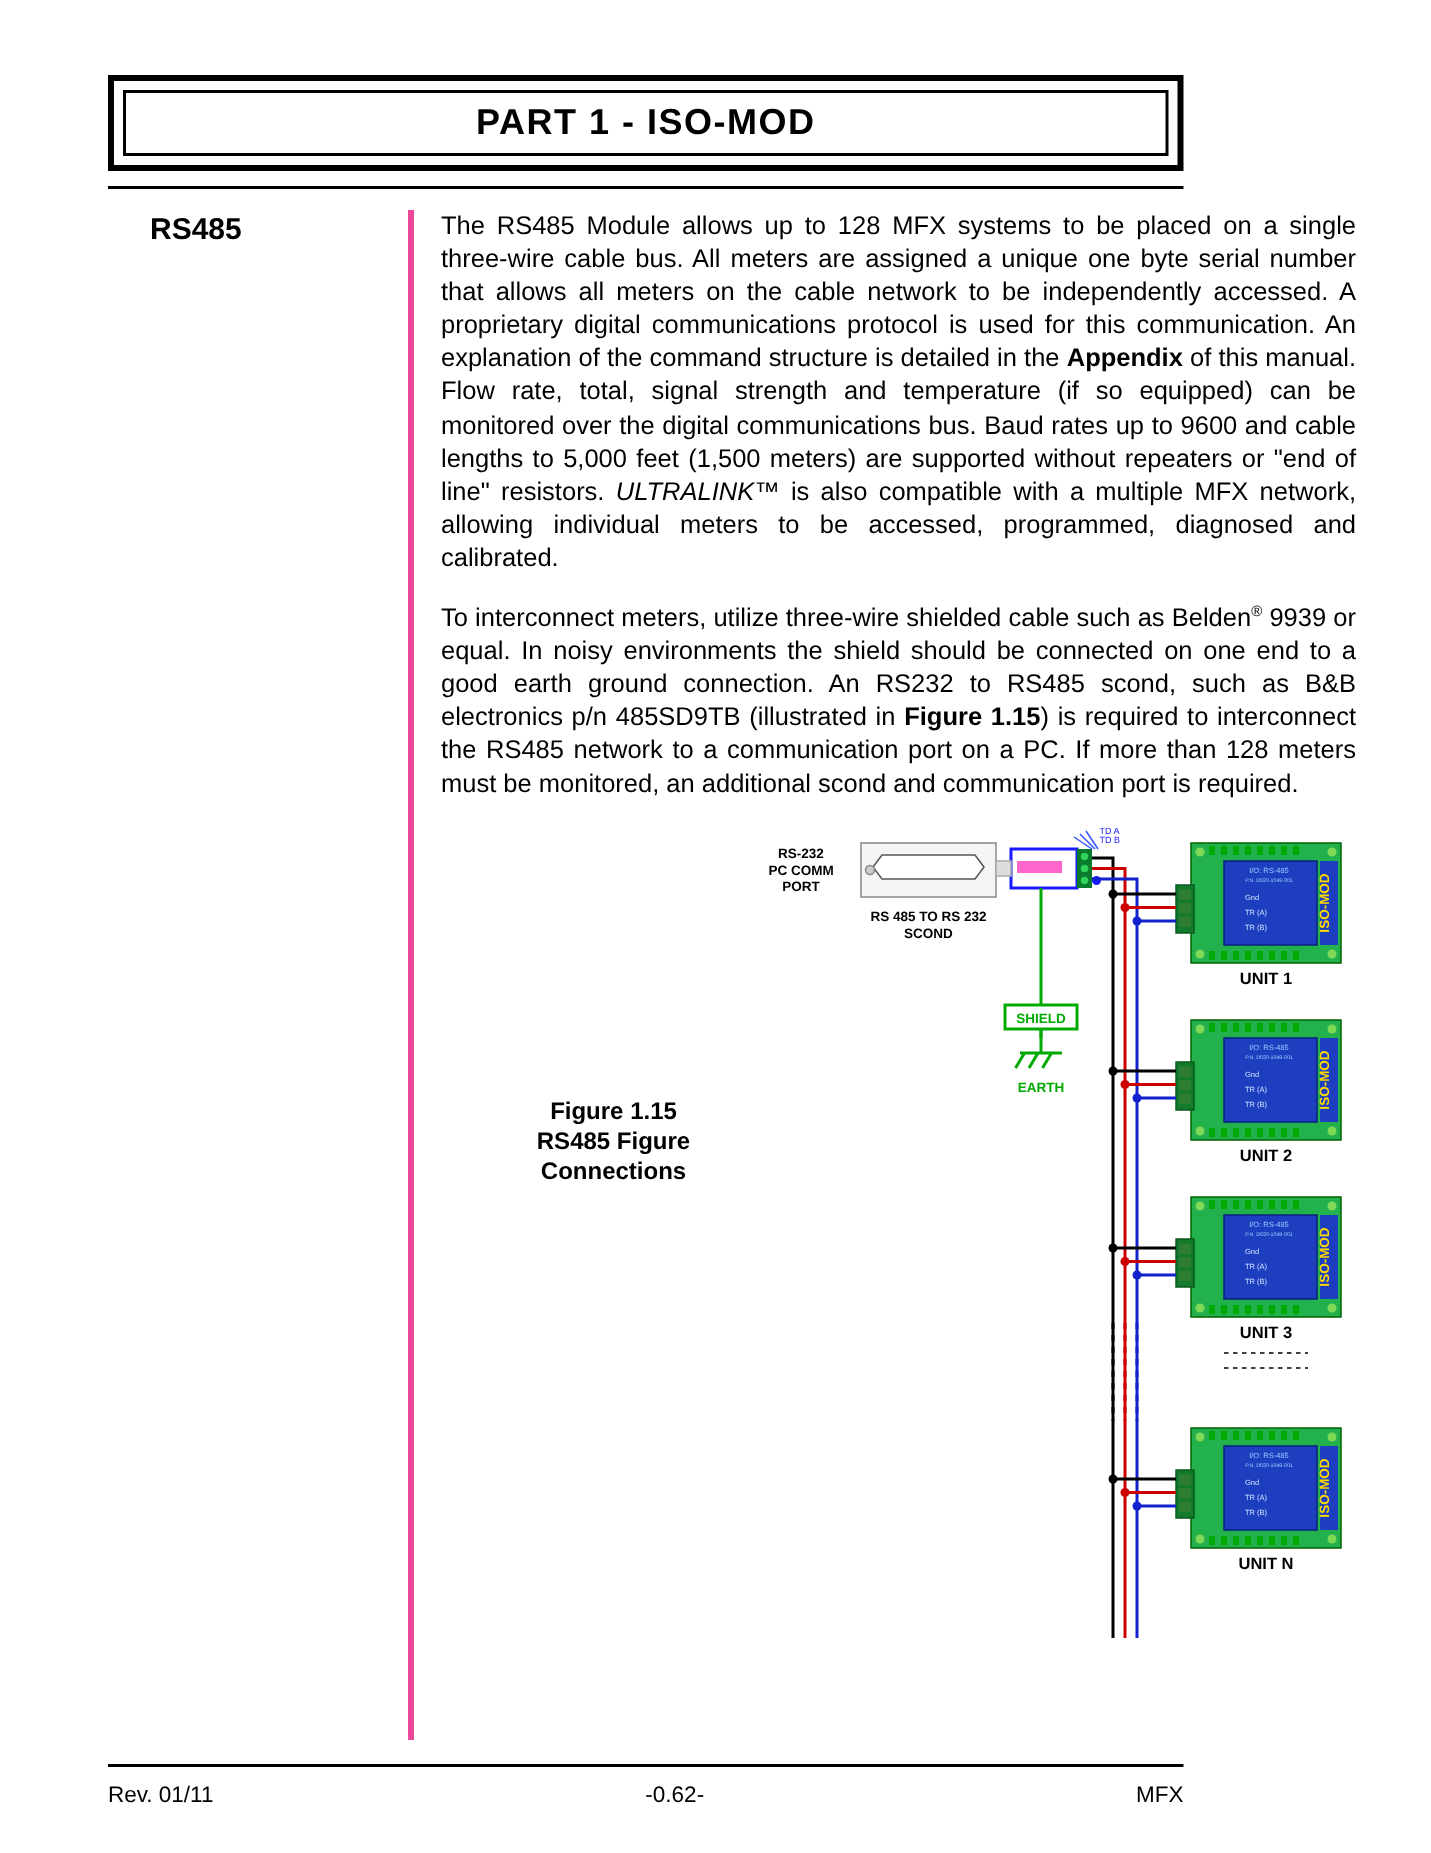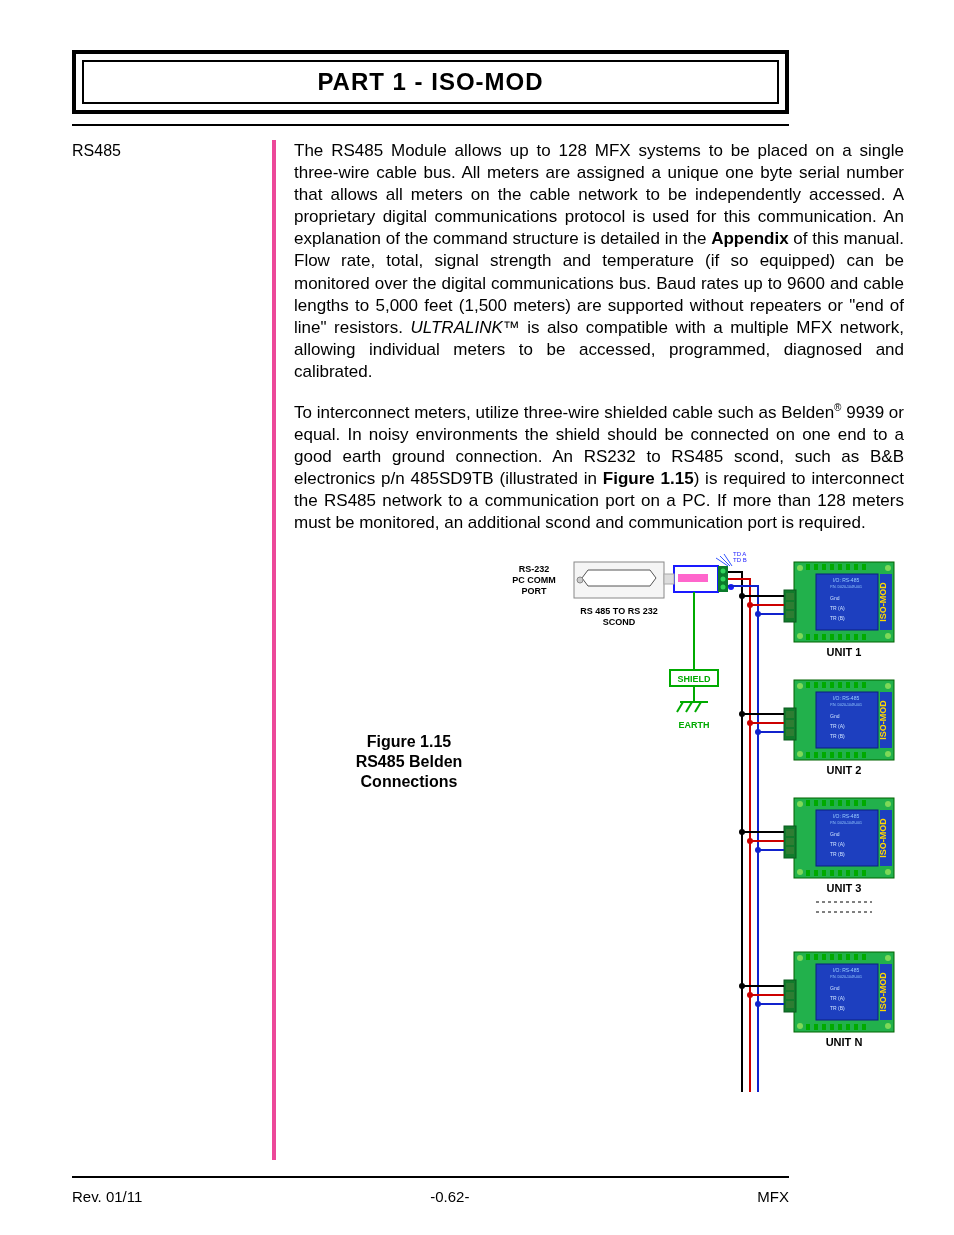--- a/index.html
+++ b/index.html
@@ -37,22 +37,23 @@
   }
   .content {
     display: flex;
   }
   .left-col {
     width: 200px;
     flex: 0 0 200px;
     padding-top: 2px;
   }
   .left-col .section-head {
-    font-size: 16px;
-    font-weight: 400;
+    font-size: 20px;
+    font-weight: 700;
+    margin-left: 28px;
   }
   .right-col {
     flex: 1;
     border-left: 4px solid #ec4899;
     padding-left: 18px;
     min-height: 1020px;
   }
   .body-text {
     font-size: 17px;
     line-height: 1.30;
@@ -111,21 +112,21 @@
           <span>The RS485 Module allows up to 128 MFX systems to be placed on a single three-wire cable bus. All meters are assigned a unique one byte serial number that allows all meters on the cable network to be independently accessed. A proprietary digital communications protocol is used for this communication. An explanation of the command structure is detailed in the </span><span class="bold">Appendix</span><span> of this manual. Flow rate, total, signal strength and temperature (if so equipped) can be monitored over the digital communications bus. Baud rates up to 9600 and cable lengths to 5,000 feet (1,500 meters) are supported without repeaters or "end of line" resistors. </span><span class="ital">ULTRALINK™</span><span> is also compatible with a multiple MFX network, allowing individual meters to be accessed, programmed, diagnosed and calibrated.</span>
         </p>
         <p>
           <span>To interconnect meters, utilize three-wire shielded cable such as Belden</span><sup>®</sup><span> 9939 or equal. In noisy environments the shield should be connected on one end to a good earth ground connection. An RS232 to RS485 scond, such as B&amp;B electronics p/n 485SD9TB (illustrated in </span><span class="bold">Figure 1.15</span><span>) is required to interconnect the RS485 network to a communication port on a PC. If more than 128 meters must be monitored, an additional scond and communication port is required.</span>
         </p>
       </div>
 
       <div class="fig-area">
         <div class="fig-caption">
           <div>Figure 1.15</div>
-          <div>RS485 Belden</div>
+          <div>RS485 Figure</div>
           <div>Connections</div>
         </div>
         <div class="fig-svg">
 <svg viewBox="0 0 420 540" width="420" height="540">
 <defs>
   <g id="isomod">
     <rect x="0" y="0" width="100" height="80" fill="#22b14c" stroke="#006400" stroke-width="1"></rect>
     <circle cx="6" cy="6" r="3" fill="#7ed957"></circle>
                   <circle cx="94" cy="6" r="3" fill="#7ed957"></circle>
     <circle cx="6" cy="74" r="3" fill="#7ed957"></circle>

